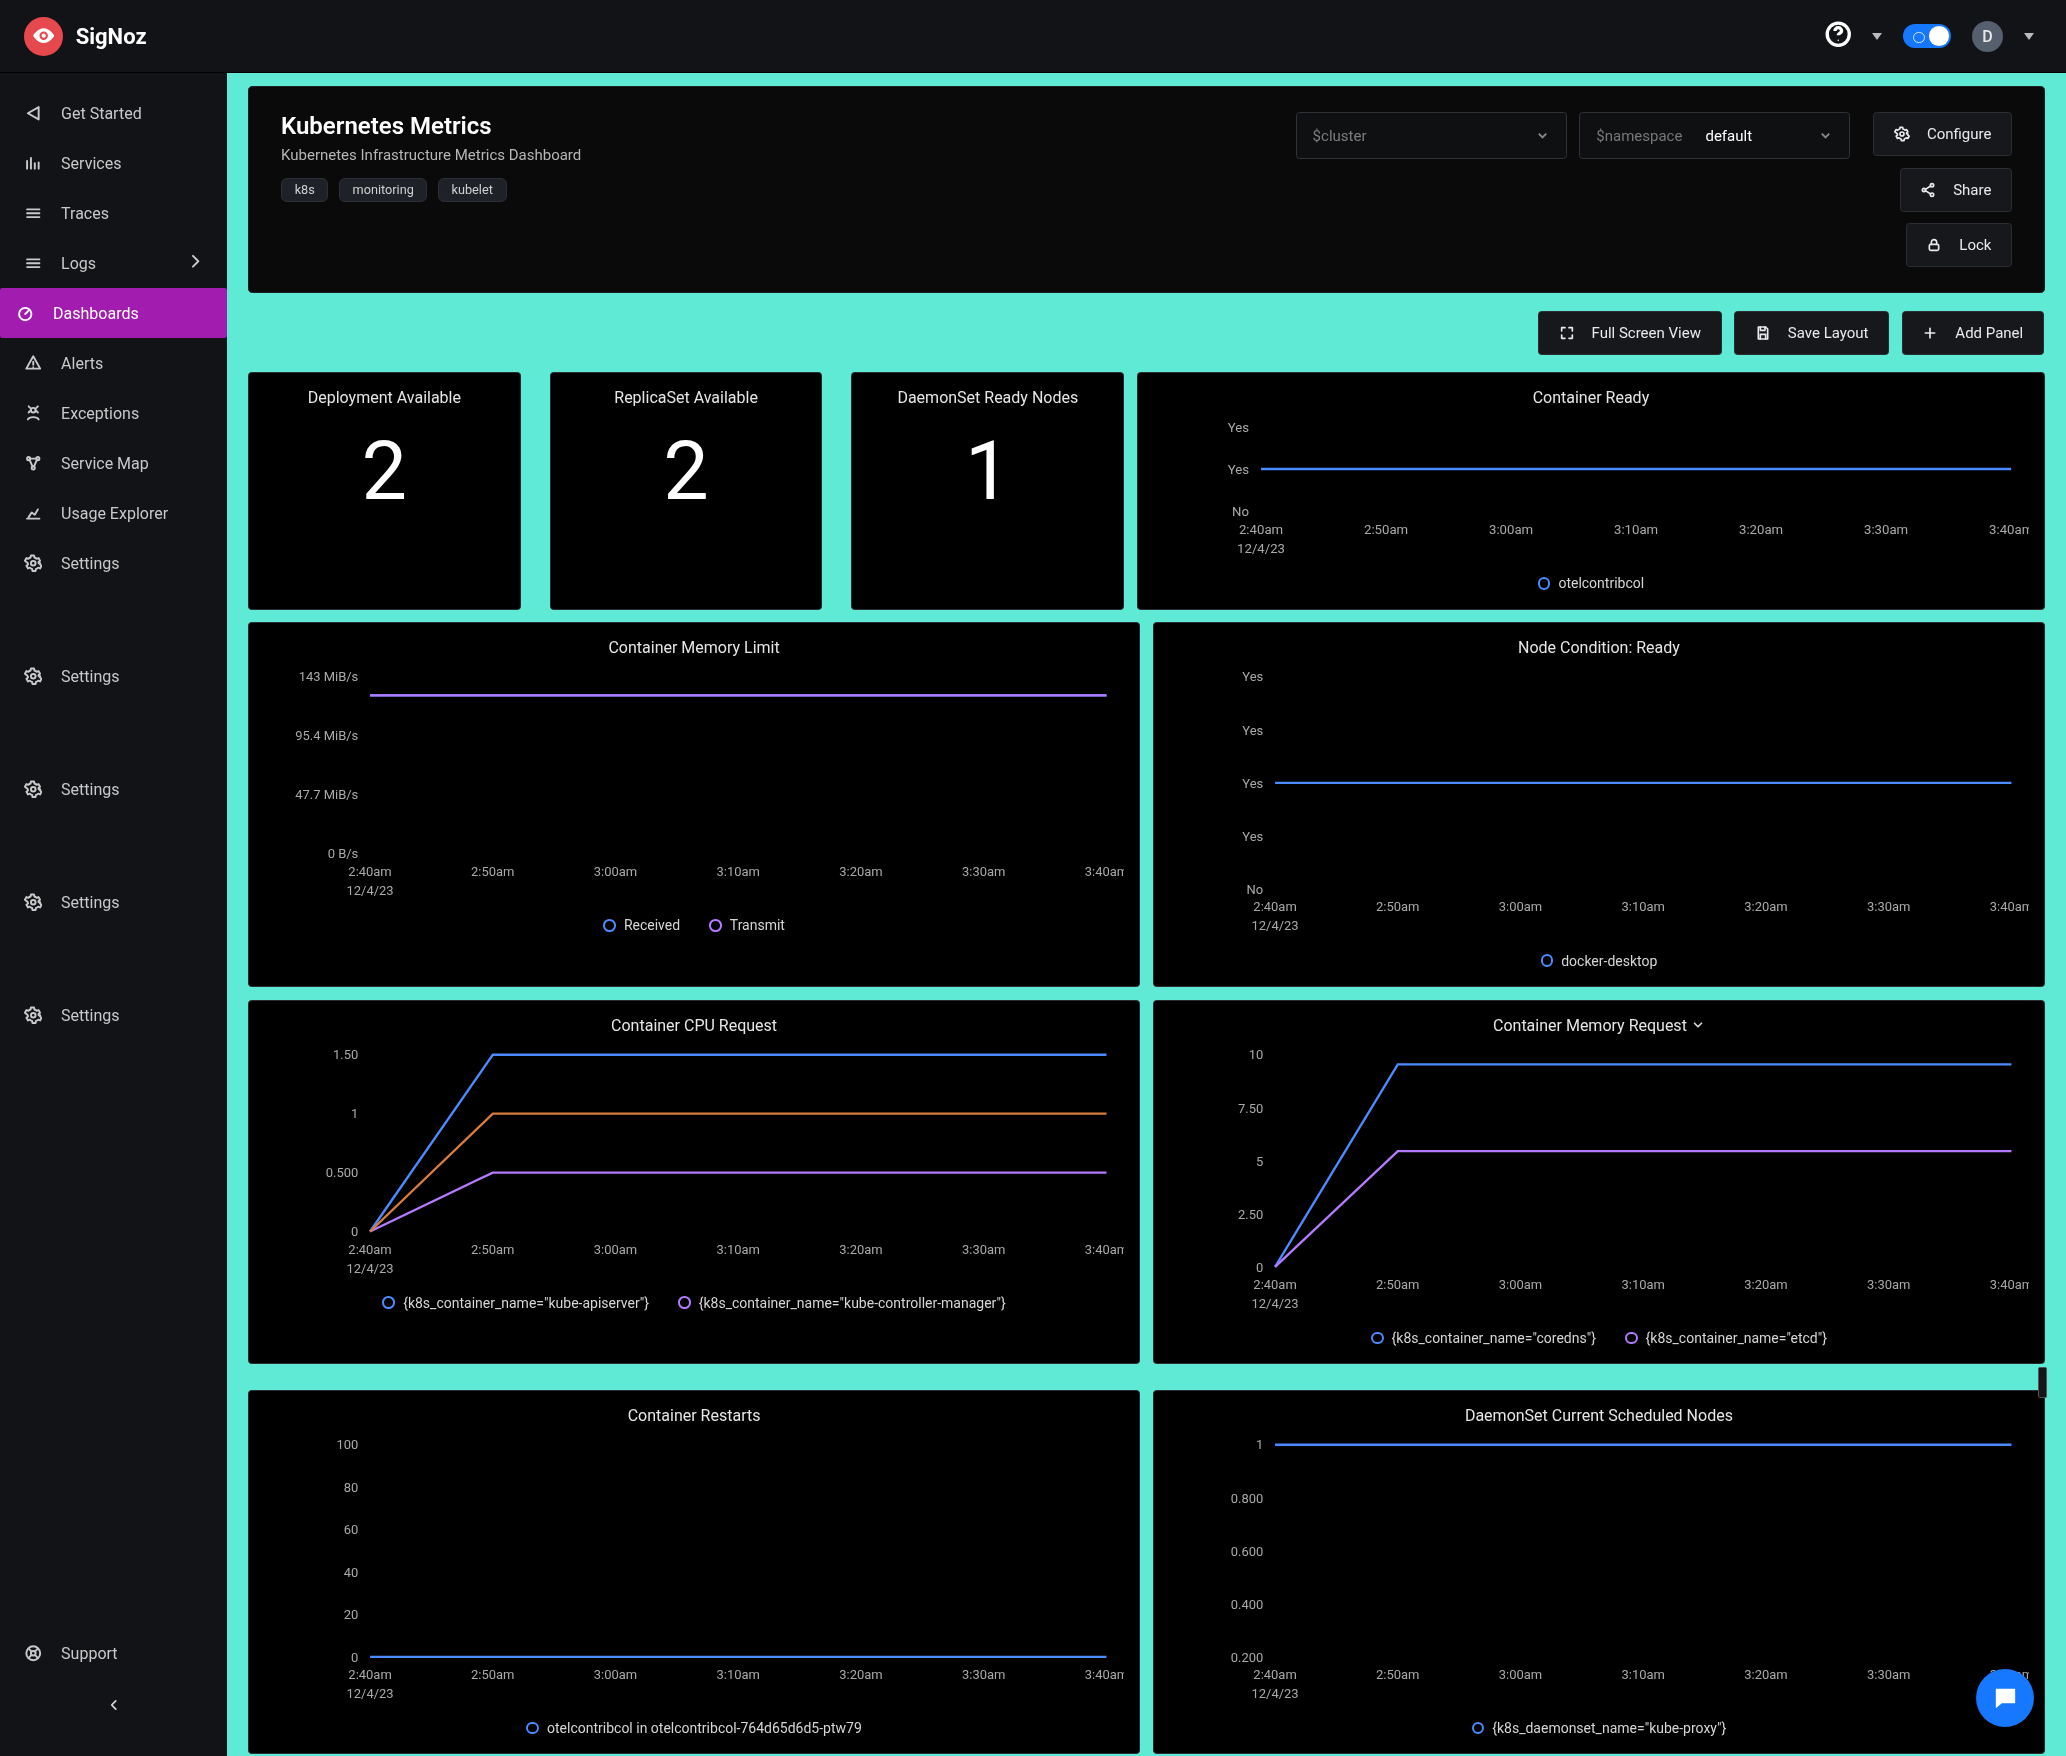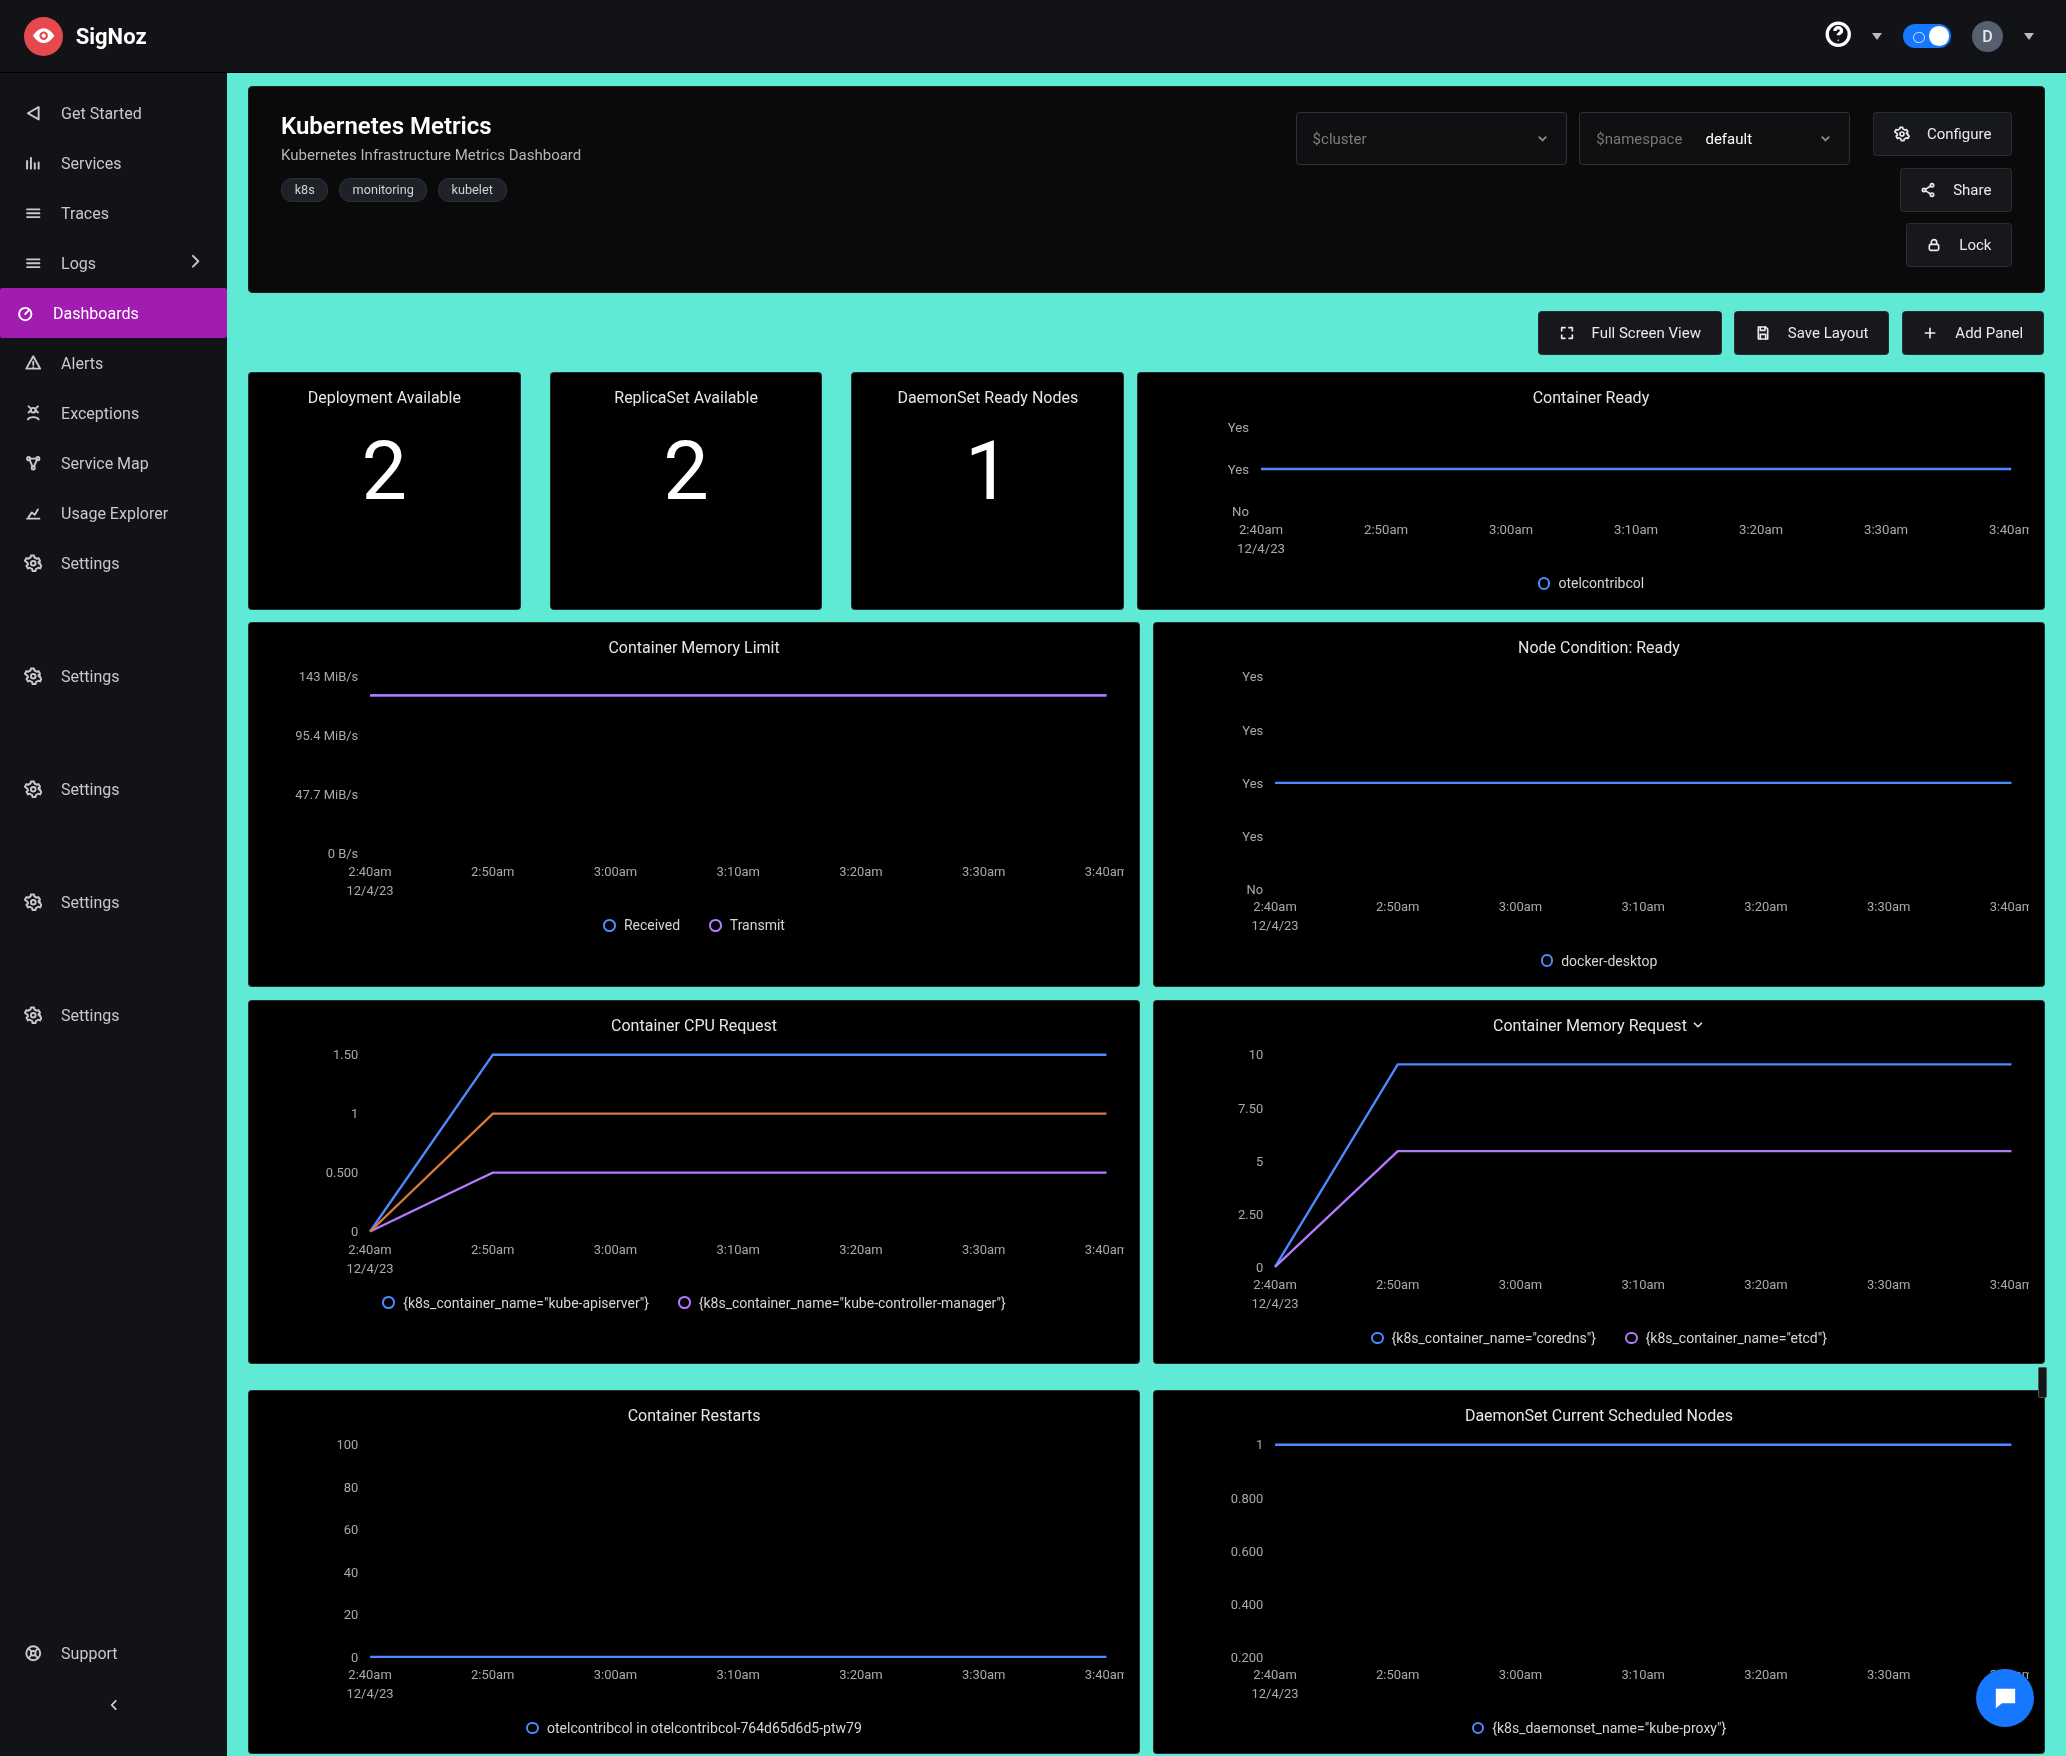--- a/index.html
+++ b/index.html
@@ -71,25 +71,25 @@
   .headcard{
     margin-top:12.7px;
     background:#0a0a0a;border:0.6px solid #1d1f23;border-radius:4.6px;
     padding:25.4px 32px;
     display:flex;justify-content:space-between;gap:23px;
   }
   .headleft{flex:1}
   .dash-title{color:#fff;font-size:24px;font-weight:600;margin-bottom:5.8px}
   .dash-sub{color:#b6b6b6;font-size:15px;margin-bottom:14px}
   .tags{display:flex;gap:10.4px}
-  .tag{background:#1e2228;color:#d0d0d0;font-size:12.7px;padding:3.5px 12.7px;border-radius:11px;border:0.6px solid #2b3038}
+  .tag{background:#1e2228;color:#d0d0d0;font-size:12.7px;padding:3.5px 12.7px;border-radius:6px;border:0.6px solid #2b3038}
 
   .headcenter{display:flex;gap:12.7px;align-items:flex-start}
   .select{
-    width:271px;height:53px;background:#0f1012;border:0.6px solid #303238;border-radius:3.5px;
+    width:271px;height:47px;background:#0f1012;border:0.6px solid #303238;border-radius:3.5px;
     display:flex;align-items:center;justify-content:space-between;padding:0 16px;color:#bebebe;font-size:15px;
   }
   .select.with-value{color:#fff}
   .select .label{color:#777}
   .select svg{width:15px;height:15px;stroke:#888;fill:none;stroke-width:3}
 
   .headright{display:flex;flex-direction:column;align-items:flex-end;gap:11.5px}
   .btn{
     height:44px;background:#16181c;border:0.6px solid #2a2e34;border-radius:3.5px;
     color:#eaeaea;font-size:15px;display:flex;align-items:center;gap:17px;

